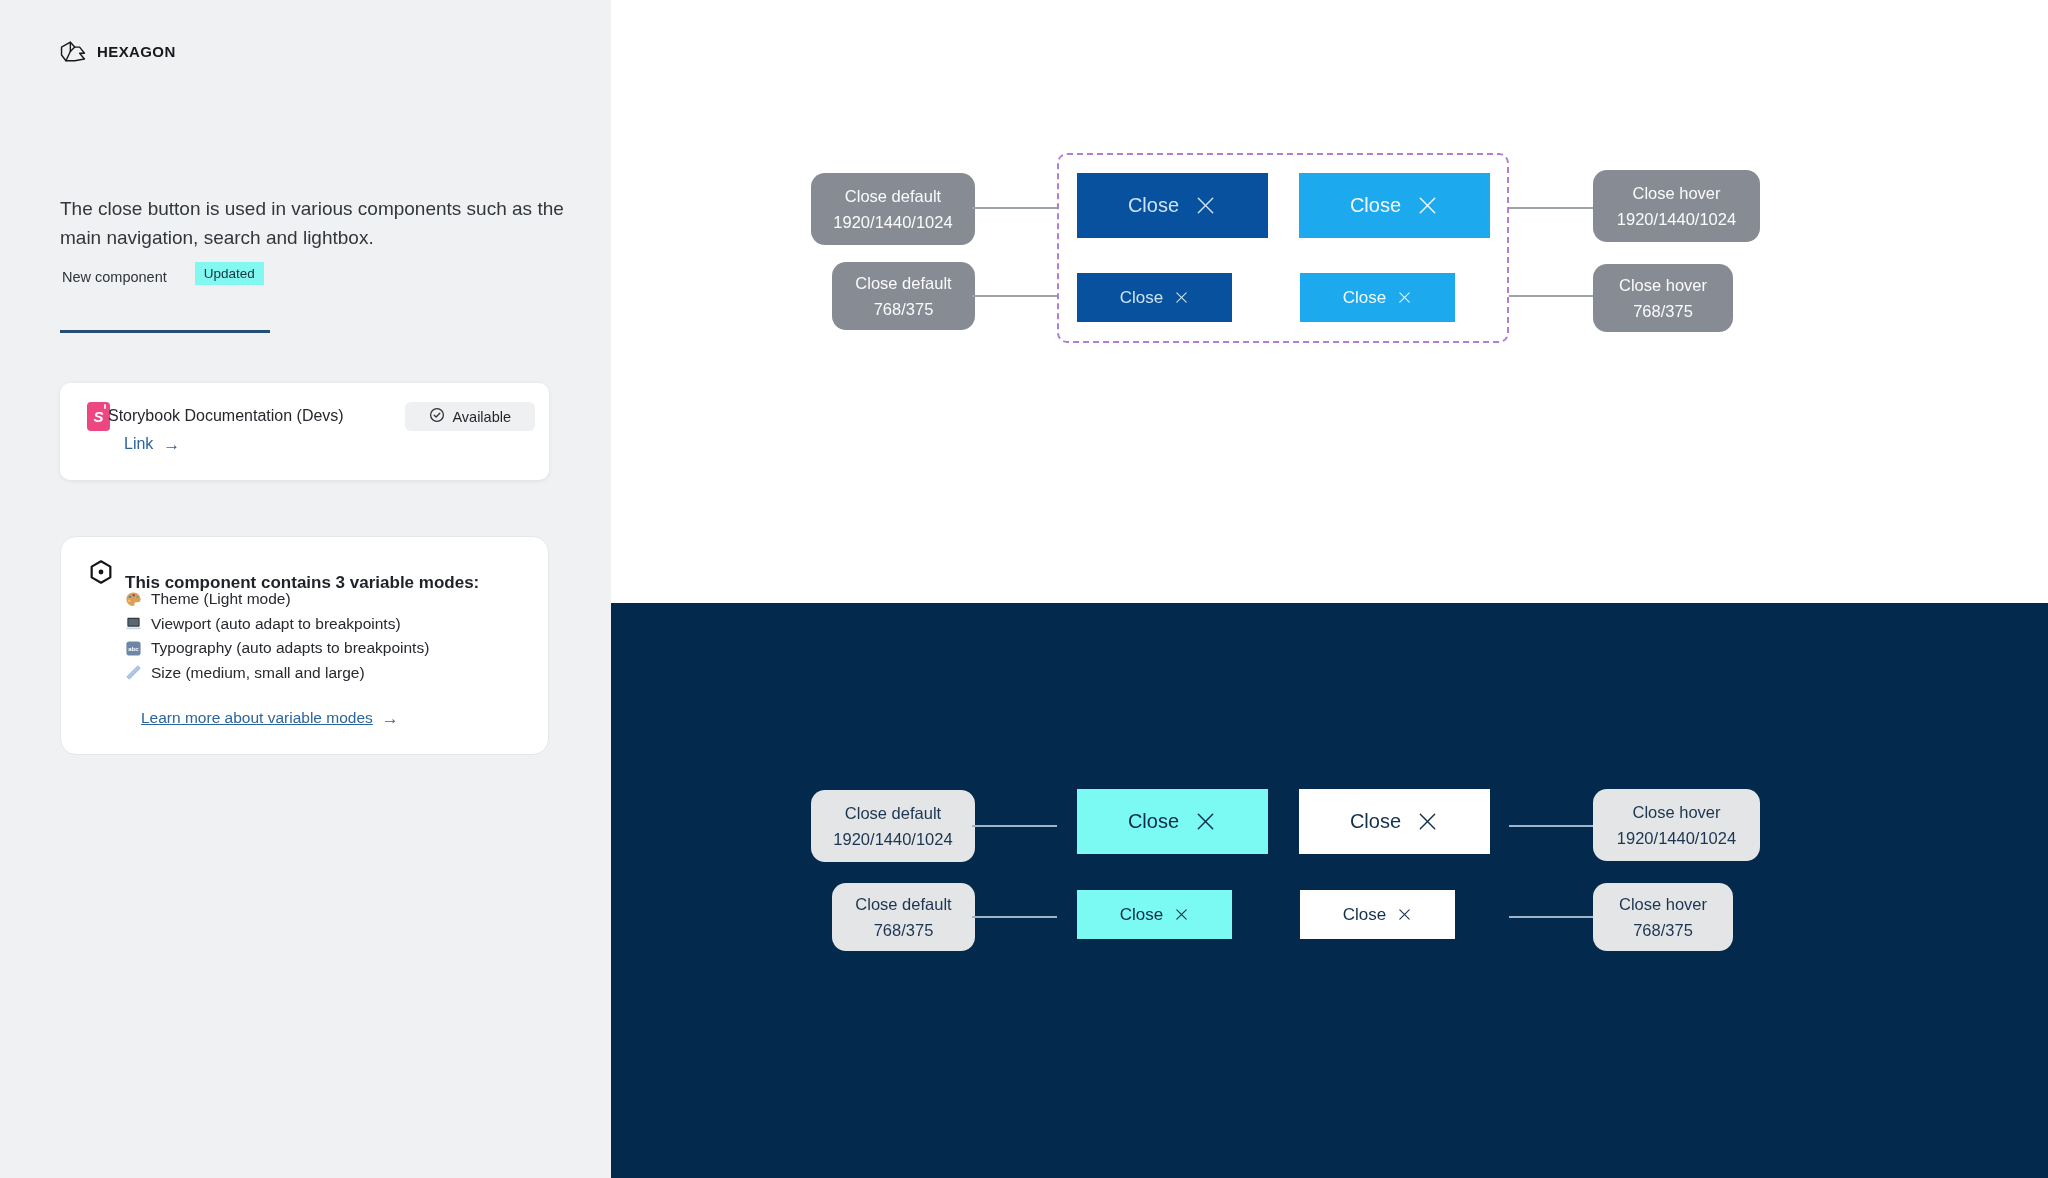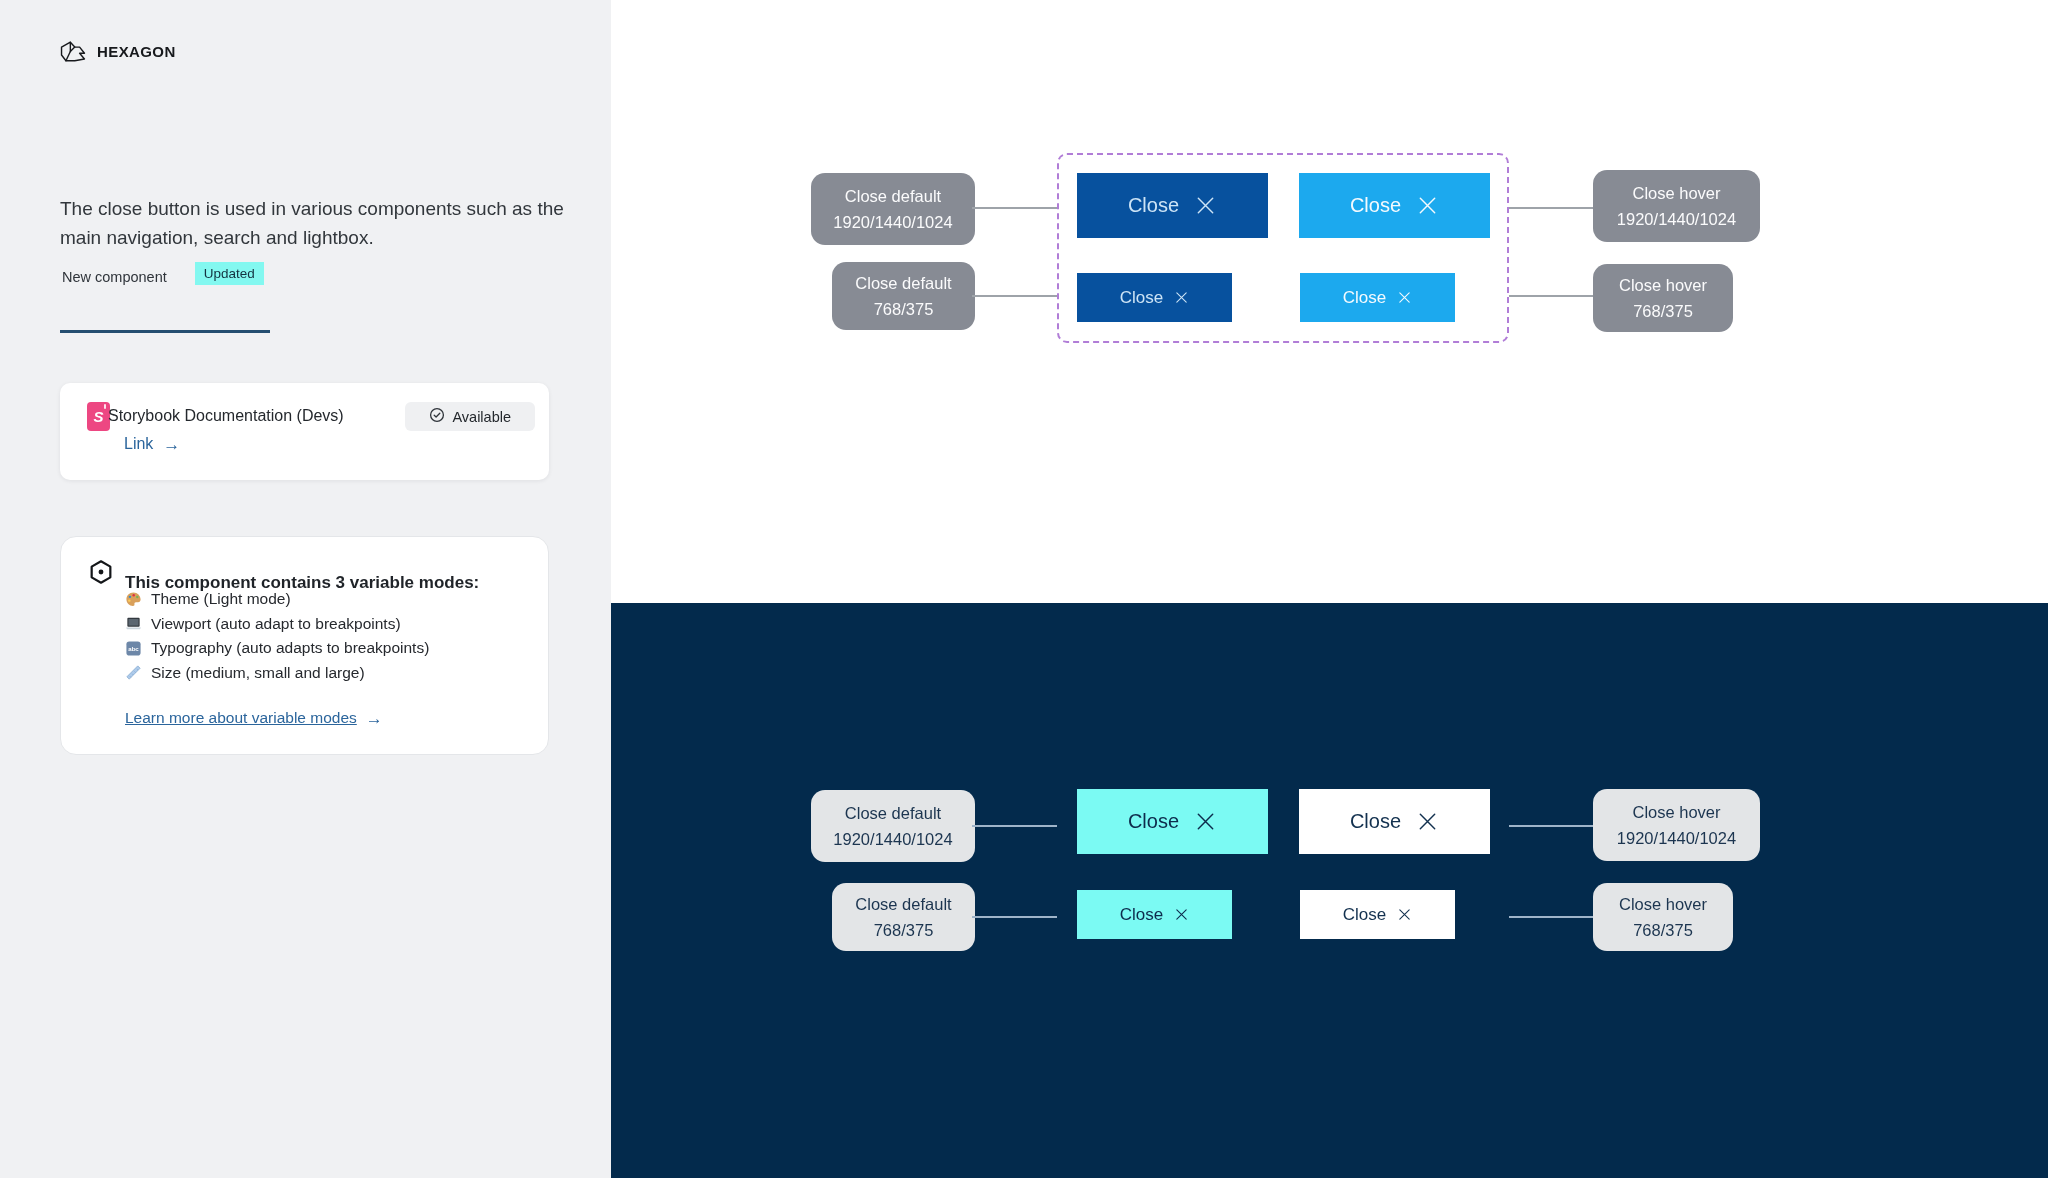--- a/index.html
+++ b/index.html
@@ -44,21 +44,21 @@
   .arrow{color:inherit;font-size:17px;line-height:1;}
 
   .modes-card{left:60px;top:536px;width:489px;height:219px;border:1.5px solid #E4E6E9;
               border-radius:16px;}
   .modes-icon{position:absolute;left:26px;top:21px;}
   .modes-title{position:absolute;left:64px;top:36px;font-size:17px;font-weight:700;color:#1F2328;}
   .modes-list{position:absolute;left:64px;top:50px;margin:0;padding:0;list-style:none;}
   .modes-list li{display:flex;align-items:center;gap:9px;height:24.5px;
                  font-size:15.5px;color:#26292E;}
   .modes-list svg{flex:0 0 auto;}
-  .modes-link{position:absolute;left:64px;top:172px;display:flex;align-items:center;gap:9px;
+  .modes-link{position:absolute;left:80px;top:172px;display:flex;align-items:center;gap:9px;
               font-size:15.5px;color:#2B659C;cursor:pointer;}
   .modes-link .lnk{text-decoration:underline;}
 
   
   .annot{position:absolute;box-sizing:border-box;border-radius:14px;
          display:flex;flex-direction:column;align-items:center;justify-content:center;
          font-size:16.5px;line-height:26px;text-align:center;}
   .annot-gray{background:#878B94;color:#FBFBFC;}
   .annot-light{background:#E3E5E7;color:#1C3550;}
   .connector{position:absolute;height:2px;}

